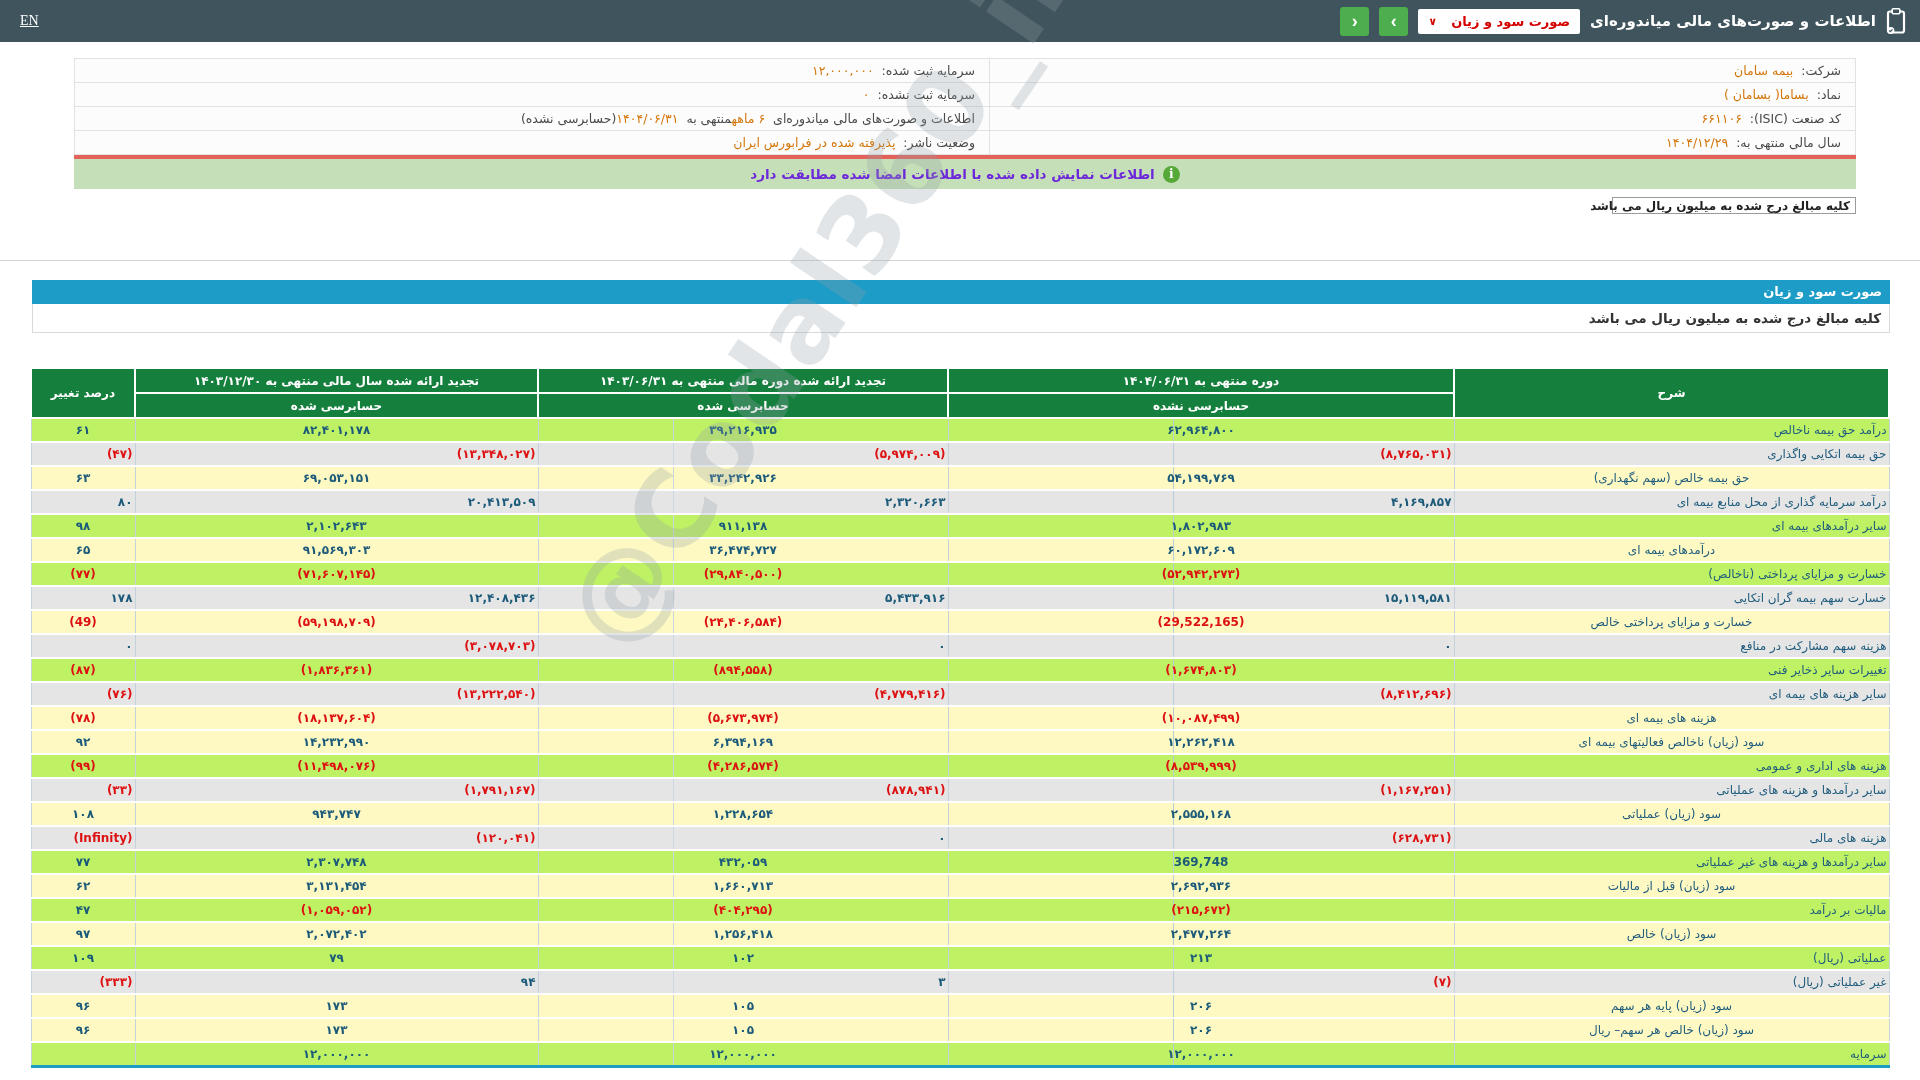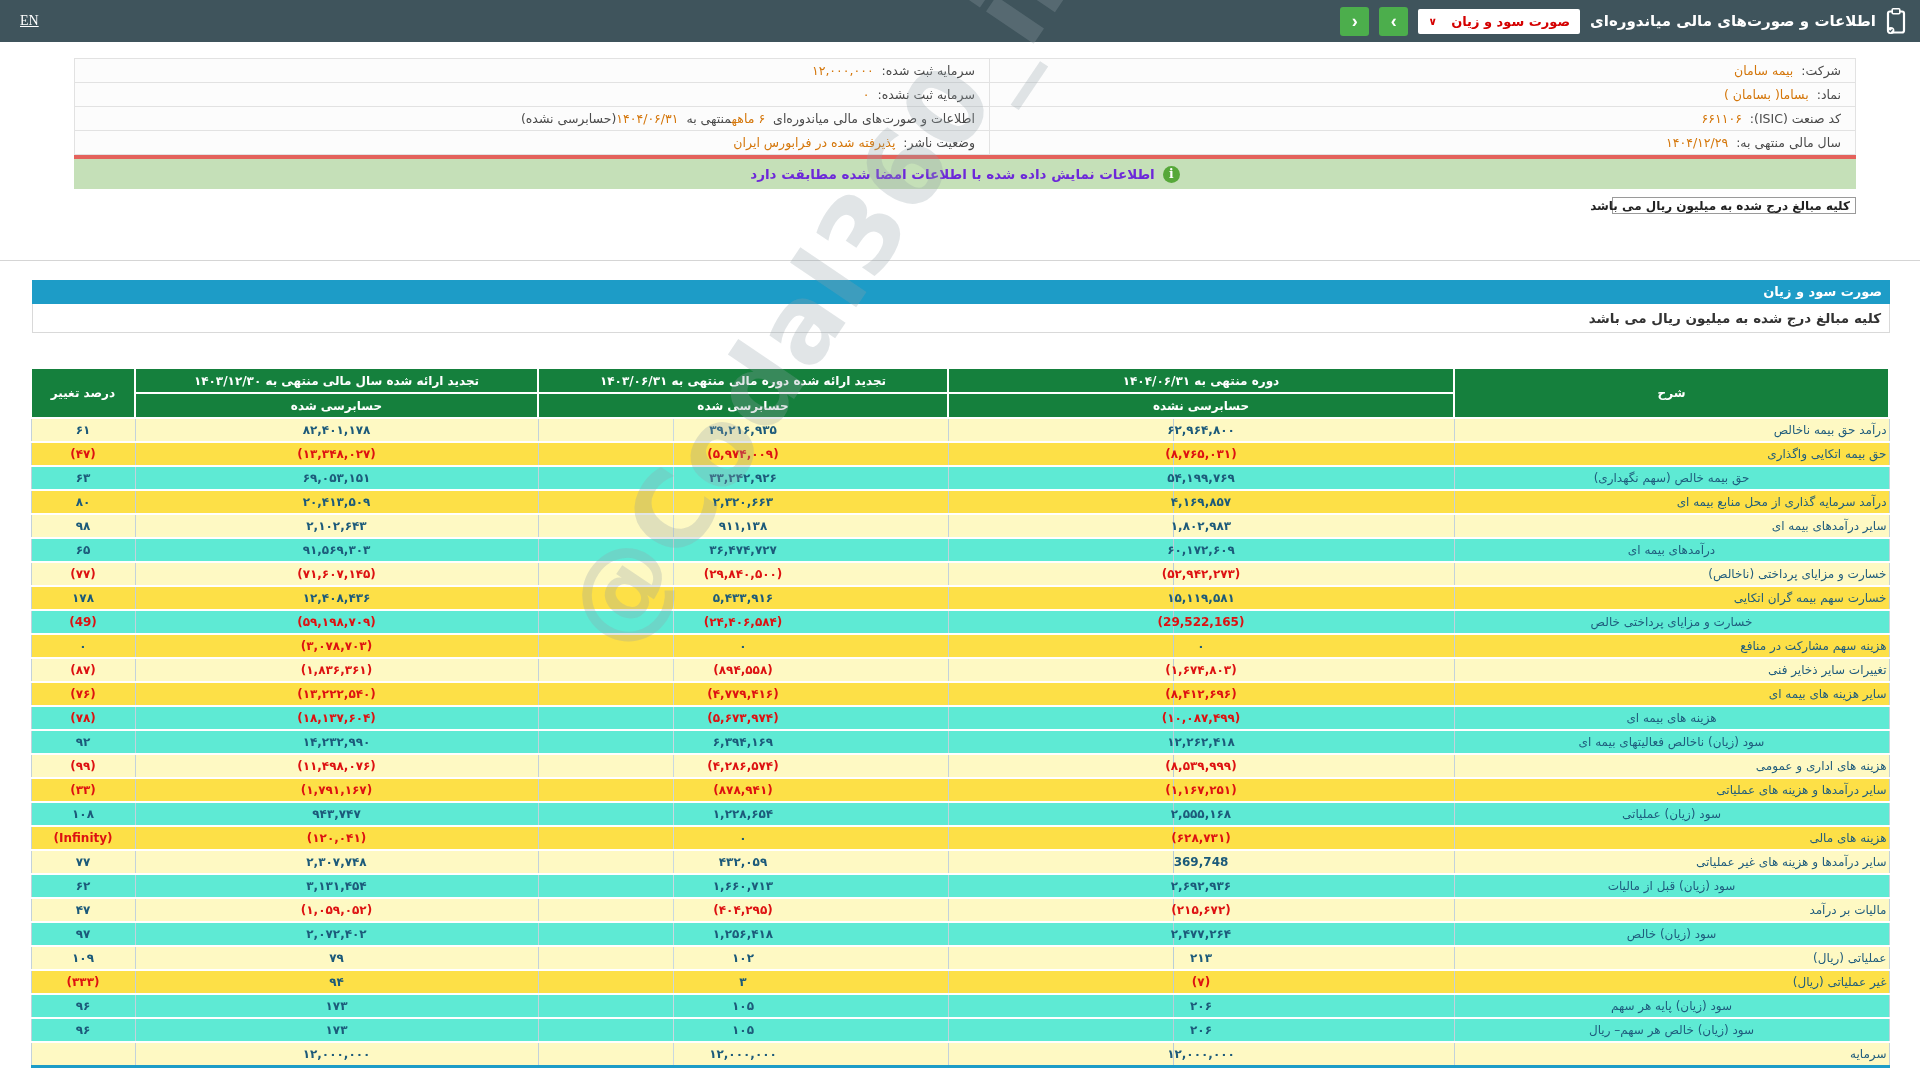--- a/index.html
+++ b/index.html
@@ -61,23 +61,23 @@
     font-size:12px;padding:0 2px;white-space:nowrap;overflow:hidden;}
   td.c-desc{text-align:right;padding-right:6px;font-size:13px;color:#1f5c7d;}
   td.c-num{text-align:center;font-weight:700;color:#1c5a7a;}
   td.c-num.neg{color:#dd1111;}
   
   td.c-p1{padding-left:225px;
     background-image:linear-gradient(to left,transparent 0,transparent 0),linear-gradient(#b9cdd8,#b9cdd8);
     background-repeat:no-repeat;background-size:0 0,1px 100%;background-position:0 0,44.5% 0;}
   td.c-p2{background-image:linear-gradient(#c9d8e0,#c9d8e0);background-repeat:no-repeat;
     background-size:1px 100%;background-position:33% 0;}
-  tr.row-gray  td{background-color:#fef9c3;}
-  tr.row-blue  td{background-color:#fde047;}
-  tr.row-yellow td{background-color:#5eead4;text-align:center;}
+  tr.row-gray  td{background-color:#bef264;}
+  tr.row-blue  td{background-color:#e5e5e5;text-align:right;}
+  tr.row-yellow td{background-color:#fef9c3;text-align:center;}
 
   
   .watermark{position:absolute;left:420px;top:250px;width:780px;text-align:center;
     transform:rotate(-56deg);font-size:105px;font-weight:700;letter-spacing:2px;
     color:rgba(148,160,170,0.28);z-index:6;pointer-events:none;direction:ltr;white-space:nowrap;}
 </style>
 </head>
 <body>
 
 <div class="page">

